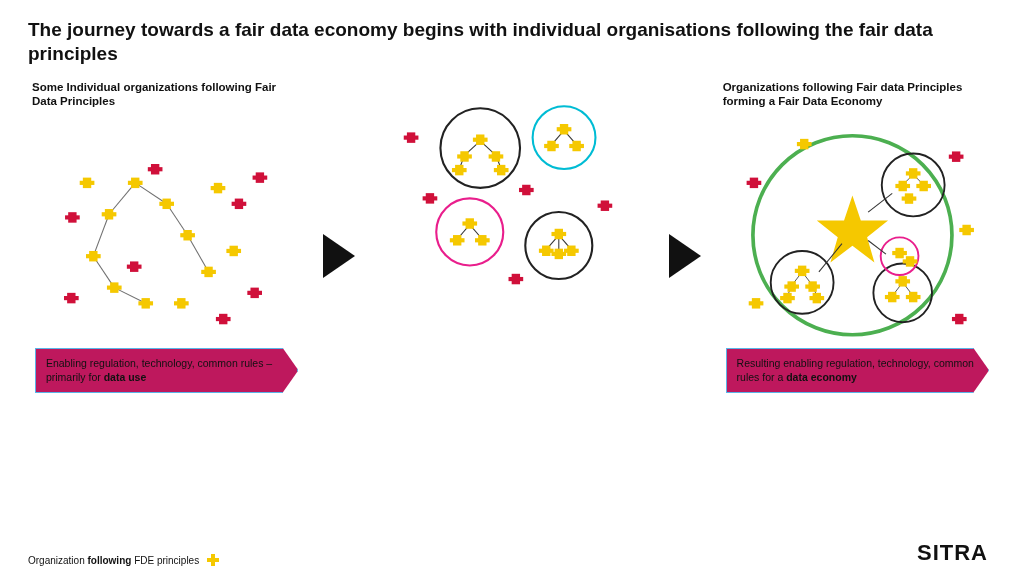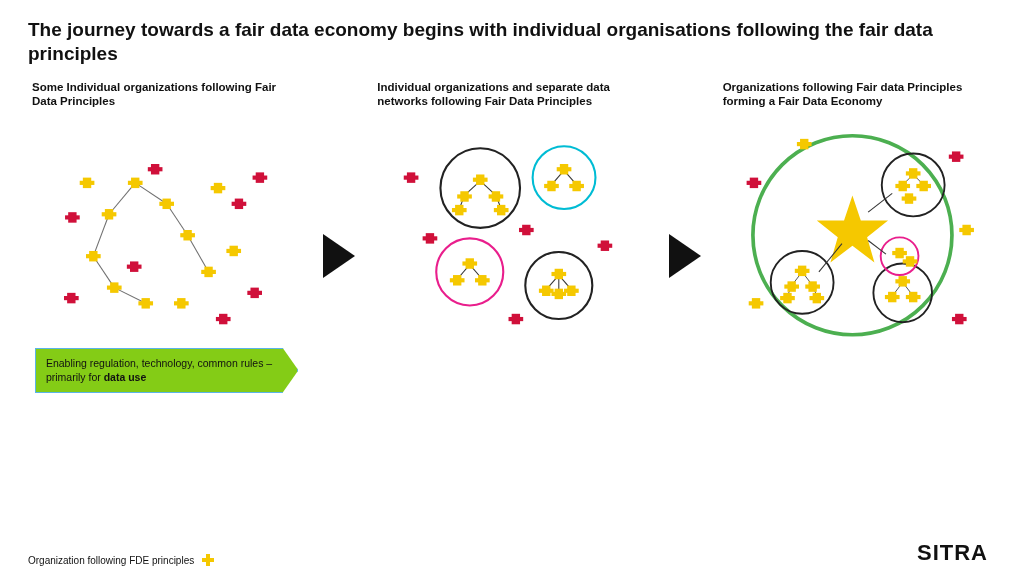--- a/index.html
+++ b/index.html
@@ -74,40 +74,40 @@
     }
     .caption-box {
       border: 1.5px solid #5ab4e8;
       padding: 7px 10px;
       font-size: 10.5px;
       color: #111;
       line-height: 1.4;
       position: relative;
       margin-top: 4px;
       width: 95%;
-      background: #84cc16;
+      background: #be185d;
       clip-path: polygon(0 0, calc(100% - 16px) 0, 100% 50%, calc(100% - 16px) 100%, 0 100%);
     }
     .caption-box b { font-weight: 900; }
     .legend {
       position: absolute;
       bottom: 8px;
       left: 28px;
       display: flex;
       align-items: center;
       gap: 30px;
       font-size: 10px;
       color: #111;
     }
     .legend-item {
       display: flex;
       align-items: center;
       gap: 6px;
     }
-    .legend-item b { font-weight: 400; }
+    .legend-item b { font-weight: 700; }
     .sitra-logo {
       position: absolute;
       bottom: 10px;
       right: 36px;
       font-size: 22px;
       font-weight: 900;
       color: #111;
       letter-spacing: 1px;
       font-family: Arial, sans-serif;
     }
@@ -191,21 +191,20 @@
       <div class="caption-box">
         Enabling regulation, technology, common rules – primarily for <b>data use</b>
       </div>
     </div>
 
     <div class="arrow-container">
       <div class="arrow-right"></div>
     </div>
 
     <div class="col">
-      <div class="col-title">Individual organizations and separate data networks following Fair Data Principles</div>
       <div class="diagram-area">
         <svg class="diagram" viewBox="0 0 220 210" xmlns="http://www.w3.org/2000/svg">
 
           <circle cx="80" cy="65" r="38" fill="none" stroke="#222" stroke-width="2"></circle>
 
           <circle cx="160" cy="55" r="30" fill="none" stroke="#00bcd4" stroke-width="2"></circle>
 
           <circle cx="70" cy="145" r="32" fill="none" stroke="#e91e8c" stroke-width="2"></circle>
 
           <circle cx="155" cy="158" r="32" fill="none" stroke="#222" stroke-width="2"></circle>
@@ -366,20 +365,23 @@
           <rect x="215" y="100" width="8" height="10" class="cross-yellow"></rect>
           <rect x="212" y="103" width="14" height="4" class="cross-yellow"></rect>
 
           <rect x="208" y="185" width="8" height="10" fill="#d0103a"></rect>
           <rect x="205" y="188" width="14" height="4" fill="#d0103a"></rect>
 
           <rect x="14" y="170" width="8" height="10" class="cross-yellow"></rect>
           <rect x="11" y="173" width="14" height="4" class="cross-yellow"></rect>
         </svg>
       </div>
+      <div class="caption-box">
+        Resulting enabling regulation, technology, common rules for a <b>data economy</b>
+      </div>
     </div>
 
   </div>
 
   <div class="legend">
     <div class="legend-item">
       <span>Organization <b>following</b> FDE principles</span>
 
       <svg width="16" height="16" viewBox="0 0 16 16">
         <rect x="6" y="2" width="4" height="12" fill="#f5c800"></rect>

